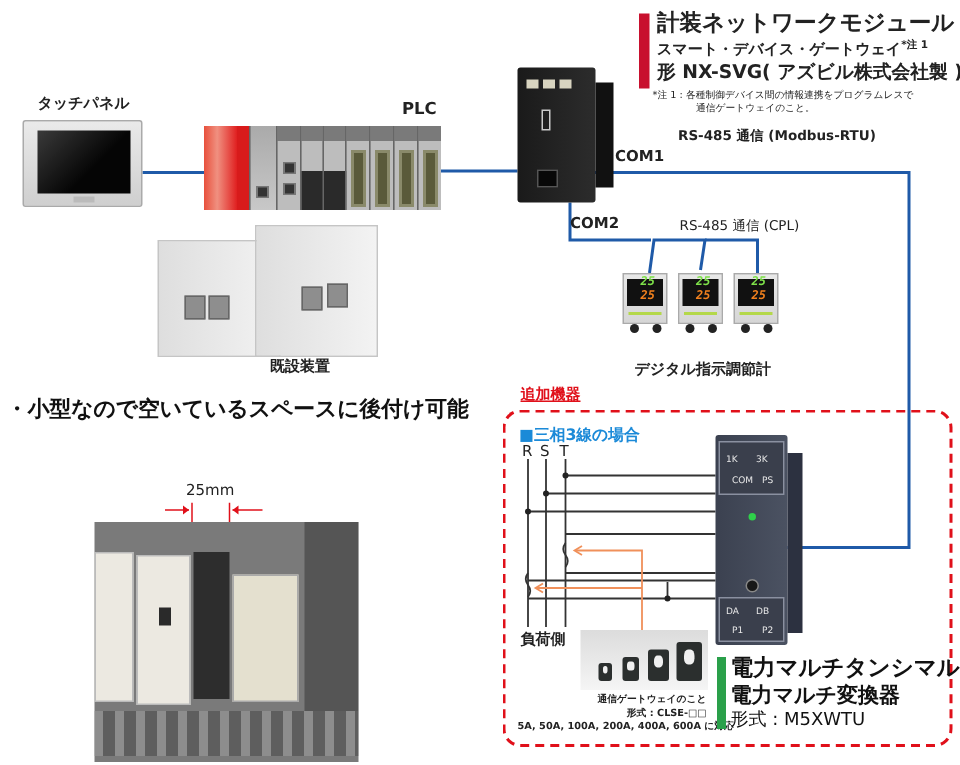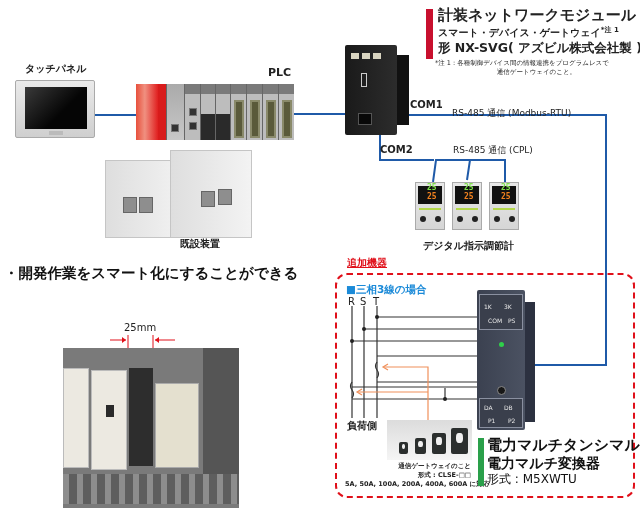--- a/index.html
+++ b/index.html
@@ -7,21 +7,21 @@
   body { position: relative; font-family: "DejaVu Sans", "Liberation Sans", sans-serif; color: #1a1a1a; }
   .abs { position: absolute; }
   svg.wires { position: absolute; left: 0; top: 0; width: 640px; height: 510px; }
 
   
   .title-bar { left: 426px; top: 9px; width: 7px; height: 50px; background: #c8102e; }
   .title-main { left: 438px; top: 6px; font-size: 15px; font-weight: bold; color: #222; white-space: nowrap; }
   .title-sub1 { left: 438px; top: 25px; font-size: 10px; font-weight: bold; color: #222; white-space: nowrap; }
   .title-sub1 sup { font-size: 7px; }
   .title-sub2 { left: 438px; top: 40px; font-size: 12.5px; font-weight: bold; color: #222; white-space: nowrap; }
-  .note { left: 435px; top: 59px; font-size: 6.5px; line-height: 9px; color: #222; white-space: nowrap; text-align: center; }
+  .note { left: 435px; top: 59px; font-size: 6.5px; line-height: 9px; color: #222; white-space: nowrap; }
   .note .indent { padding-left: 29px; display: block; }
 
   .label { font-size: 10px; font-weight: bold; white-space: nowrap; color: #222; }
   .label-sm { font-size: 9px; white-space: nowrap; color: #222; }
 
   
   .touch-panel { left: 15px; top: 80px; width: 80px; height: 58px; background: linear-gradient(#eaeaea, #cfcfcf); border: 1px solid #aaa; border-radius: 2px; }
   .touch-screen { position: absolute; left: 9px; top: 6px; width: 62px; height: 42px; background: linear-gradient(135deg, #3a3a3a, #050505 60%); }
   .touch-btn { position: absolute; left: 33px; top: 50px; width: 14px; height: 4px; background: #bbb; }
 
@@ -39,21 +39,21 @@
   .gw-side { position: absolute; left: 52px; top: 10px; width: 12px; height: 70px; background: #111; }
   .gw-rj { position: absolute; width: 8px; height: 6px; background: #d8d4c0; top: 8px; }
   .gw-usb { position: absolute; left: 16px; top: 28px; width: 6px; height: 14px; border: 1px solid #ccc; }
   .gw-eth { position: absolute; left: 13px; top: 68px; width: 14px; height: 12px; background: #080808; border: 1px solid #555; }
 
   
   .machine { background: linear-gradient(90deg, #dedede, #f3f3f3); border: 1px solid #c5c5c5; }
   .machine-cell { position: absolute; background: #8e8e8e; border: 1px solid #666; }
 
   
-  .ctrl { width: 30px; height: 48px; background: linear-gradient(#e8e8e8, #d6d6d6); border: 1px solid #aaa; }
+  .ctrl { width: 30px; height: 34px; background: linear-gradient(#e8e8e8, #d6d6d6); border: 1px solid #aaa; font-style: italic; }
   .ctrl-disp { position: absolute; left: 2px; top: 3px; width: 24px; height: 18px; background: #111; }
   .ctrl-g { position: absolute; left: 11px; top: 0px; font-size: 8px; font-weight: bold; color: #7ee04a; font-family: "DejaVu Sans Mono", monospace; }
   .ctrl-o { position: absolute; left: 11px; top: 9px; font-size: 8px; font-weight: bold; color: #f0801e; font-family: "DejaVu Sans Mono", monospace; }
   .ctrl-bar { position: absolute; left: 3px; top: 25px; width: 22px; height: 2px; background: #b4d84a; }
   .ctrl-knob { position: absolute; width: 6px; height: 6px; border-radius: 50%; background: #222; }
 
   
   .bullets { left: 4px; top: 262px; font-size: 14.5px; font-weight: bold; line-height: 22px; color: #111; white-space: nowrap; }
 
   
@@ -185,21 +185,21 @@
 <div class="abs gateway">
   <div class="gw-rj" style="left:6px;"></div>
   <div class="gw-rj" style="left:17px;"></div>
   <div class="gw-rj" style="left:28px;"></div>
   <div class="gw-usb"></div>
   <div class="gw-eth"></div>
   <div class="gw-side"></div>
 </div>
 
 <div class="abs label" style="left:410px; top:99px;">COM1</div>
-<div class="abs label-sm" style="left:452px; top:107px;">RS-485 通信 (Modbus-RTU)</div>
+<div class="abs label-sm" style="left:452px; top:84px;font-weight:bold;">RS-485 通信 (Modbus-RTU)</div>
 <div class="abs label" style="left:380px; top:144px;">COM2</div>
 <div class="abs label-sm" style="left:453px; top:144px;">RS-485 通信 (CPL)</div>
 
 <div class="abs machine" style="left:105px; top:160px; width:82px; height:78px;">
   <div class="machine-cell" style="left:17px; top:36px; width:14px; height:16px;"></div>
   <div class="machine-cell" style="left:33px; top:36px; width:14px; height:16px;"></div>
 </div>
 <div class="abs machine" style="left:170px; top:150px; width:82px; height:88px;">
   <div class="machine-cell" style="left:30px; top:40px; width:14px; height:16px;"></div>
   <div class="machine-cell" style="left:47px; top:38px; width:14px; height:16px;"></div>
@@ -226,21 +226,21 @@
   <div class="ctrl-disp"></div>
   <div class="ctrl-g">25</div>
   <div class="ctrl-o">25</div>
   <div class="ctrl-bar"></div>
   <div class="ctrl-knob" style="left:4px; top:33px;"></div>
   <div class="ctrl-knob" style="left:19px; top:33px;"></div>
 </div>
 <div class="abs label" style="left:423px; top:239px;">デジタル指示調節計</div>
 
 <div class="abs bullets">
-  <div>・開発作業をスマート化にすることができる</div>
+  <div>・小型なので空いているスペースに後付け可能</div>
 </div>
 
 <div class="abs dim-label">25mm</div>
 <svg class="abs" style="left:110px; top:335px; width:80px; height:20px;">
   <line x1="0" y1="5" x2="16" y2="5" stroke="#e0101a" stroke-width="1"></line>
   <path d="M12,2 L16,5 L12,8" fill="#e0101a"></path>
   <line x1="45" y1="5" x2="65" y2="5" stroke="#e0101a" stroke-width="1"></line>
   <path d="M49,2 L45,5 L49,8" fill="#e0101a"></path>
   <line x1="18" y1="0" x2="18" y2="20" stroke="#e0101a" stroke-width="1"></line>
   <line x1="43" y1="0" x2="43" y2="20" stroke="#e0101a" stroke-width="1"></line>

